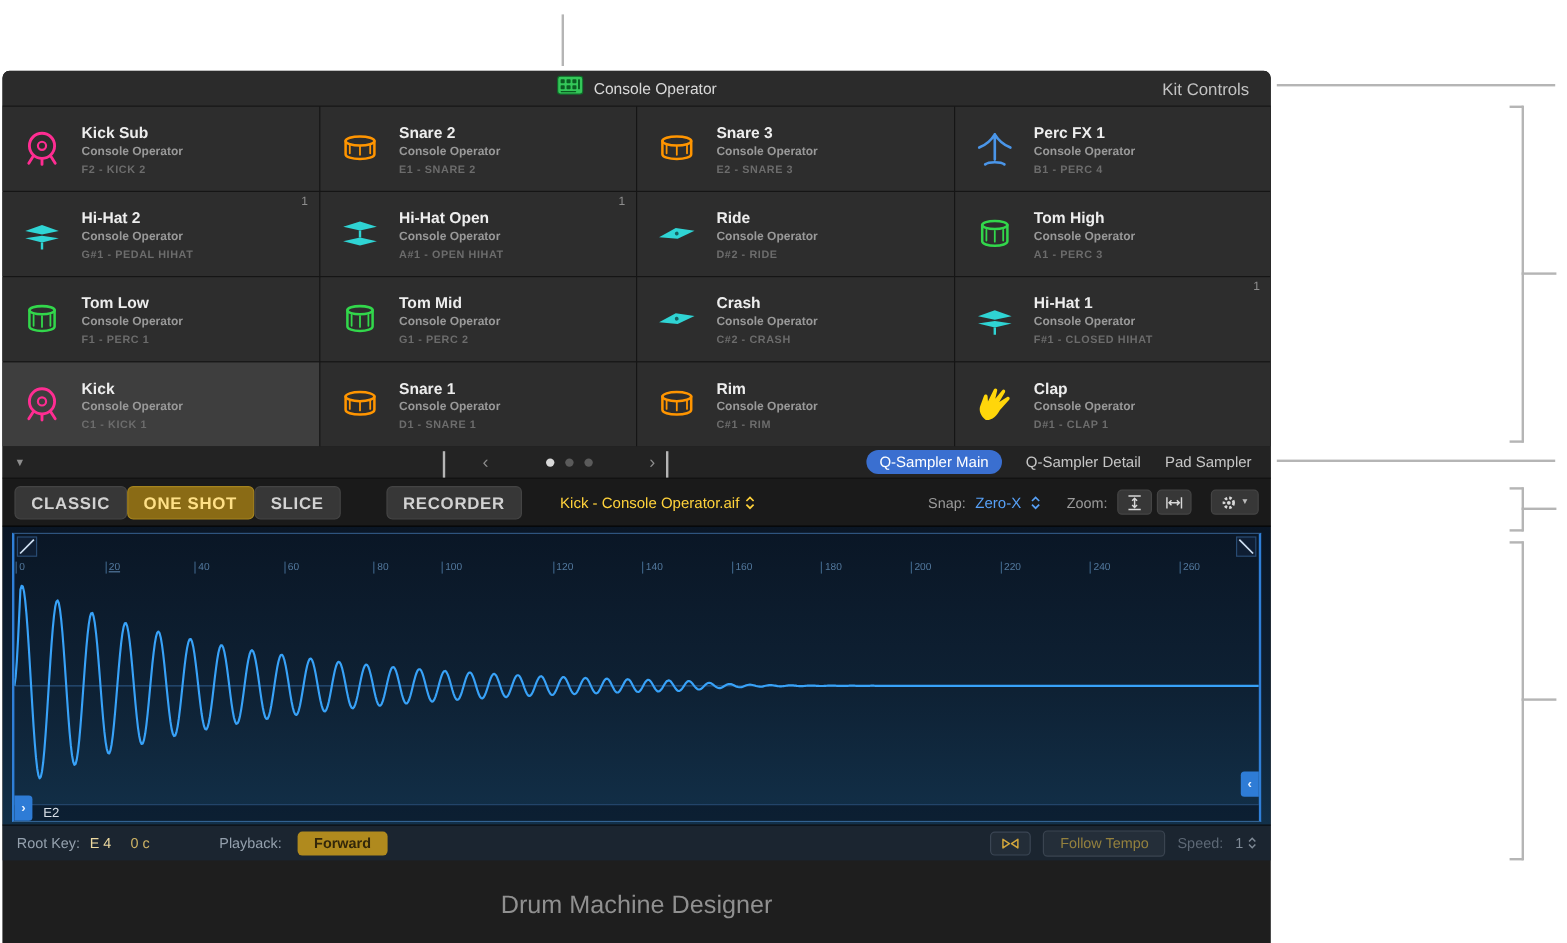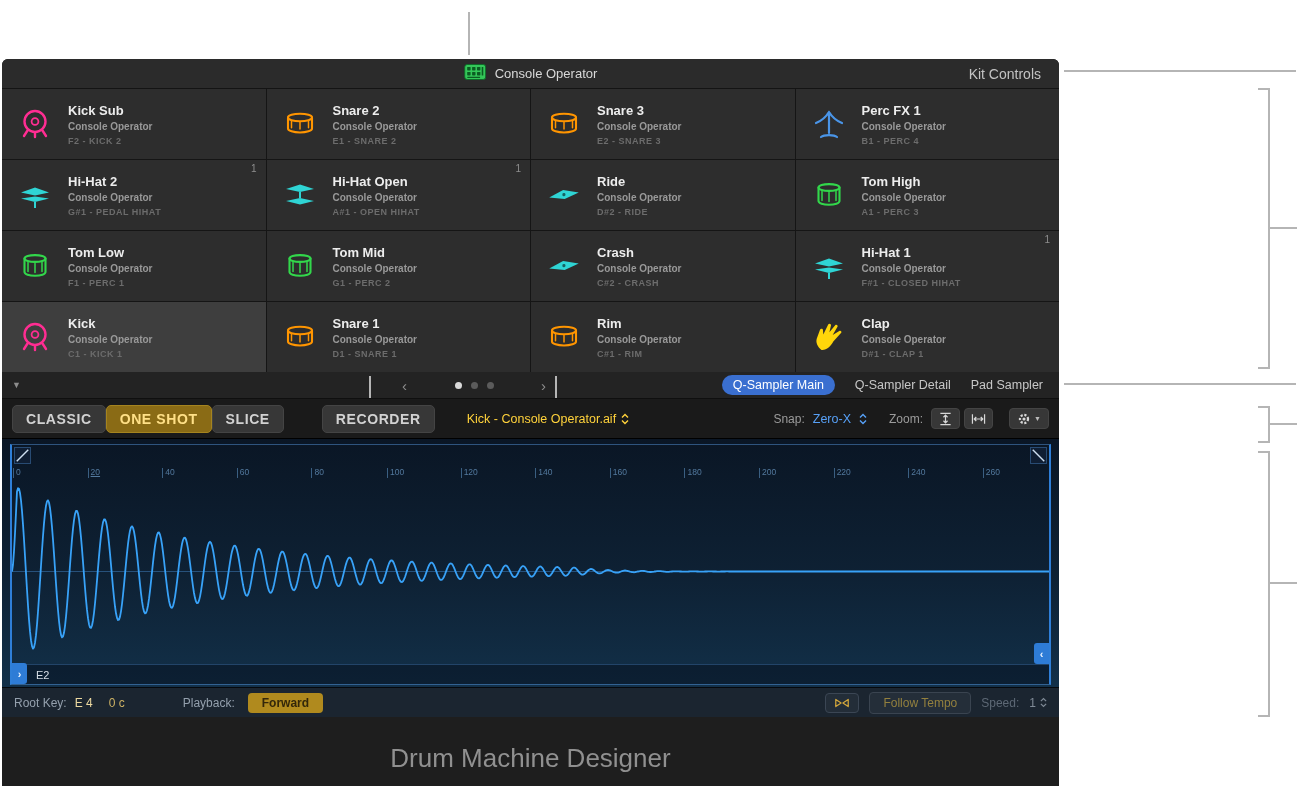--- a/index.html
+++ b/index.html
@@ -70,21 +70,21 @@
   .wave-box { position: absolute; left: 8px; right: 8px; top: 5px; bottom: 2px;
               border: 1px solid rgba(90,160,235,.45); border-left: 2px solid #2f7fd8; border-right: 2px solid #2f7fd8; }
   .fade-handle { position: absolute; top: 2px; width: 17px; height: 17px;
                  background: rgba(16,32,52,.92); border: 1px solid rgba(90,160,235,.35); padding: 0; }
   .fade-handle.left { left: 2px; } .fade-handle.right { right: 2px; }
   .ruler { position: absolute; left: 0; right: 0; top: 22px; height: 13px; }
   .ruler-tick { position: absolute; top: 0; color: #53799e; font-size: 8.5px; }
   .ruler-tick::before { content: ""; position: absolute; left: -3px; top: 1px; width: 1px; height: 10px; background: #3a5f82; }
   .wave-plot { position: absolute; left: 0; right: 0; top: 37px; bottom: 23px; }
   .wave-plot svg { width: 100%; height: 100%; display: block; }
-  .zone-strip { position: absolute; left: 0; right: 0; bottom: 0; height: 20px;
+  .zone-strip { position: absolute; left: 0; right: 0; bottom: 0; height: 14px;
                 background: rgba(8,18,32,.55); border-top: 1px solid rgba(90,160,235,.3);
                 display: flex; align-items: center; }
   .zone-label { margin-left: 24px; color: #d7dee6; font-size: 11px; }
   .marker { position: absolute; width: 15px; height: 21px; background: #2e7cd6; color: #eaf3ff;
             display: flex; align-items: center; justify-content: center;
             font-size: 11px; font-weight: 700; border: 0; }
   .marker.left { left: 0; bottom: 0; border-radius: 0 3px 3px 0; }
   .marker.right { right: 0; bottom: 20px; border-radius: 3px 0 0 3px; }
 
   
@@ -100,21 +100,21 @@
   .t-right { margin-left: auto; display: flex; align-items: center; gap: 10px; margin-right: 12px; }
   .loop-btn { width: 34px; height: 20px; background: #232d38; border: 1px solid #3b4document; border: 1px solid #3b4654;
               border-radius: 4px; display: flex; align-items: center; justify-content: center; }
   .follow-btn { background: #242e39; border: 1px solid #3a4450; color: #93803e;
                 padding: 3px 13px; border-radius: 4px; font-size: 12px; }
   .speed-label { color: #5d6875; }
   .speed-value { color: #7f8a96; display: flex; align-items: center; gap: 4px; }
 
   
   .footer { height: 69px; display: flex; justify-content: center; }
-  .footer-title { margin-top: 26px; color: #909090; font-size: 26px; }
+  .footer-title { margin-top: 26px; color: #909090; font-size: 21px; }
 
   
   .ann { position: absolute; background: #b5b5b5; }
 </style>
 </head>
 <body>
 
 <div class="stage">
 
   <div class="window">
@@ -477,21 +477,21 @@
           <svg viewBox="0 0 17 17" width="15" height="15">
               <path d="M2 2 L15 15" stroke="#cfe0f2" stroke-width="1.6"></path>
             </svg>
         </button>
         <div class="ruler">
             <span class="ruler-tick" style="left: 4px;">0</span>
             <span class="ruler-tick" style="left: 78.6043px; text-decoration: underline;">20</span>
             <span class="ruler-tick" style="left: 153.209px;">40</span>
             <span class="ruler-tick" style="left: 227.813px;">60</span>
             <span class="ruler-tick" style="left: 302.417px;">80</span>
-            <span class="ruler-tick" style="left: 378px;">100</span>
+            <span class="ruler-tick" style="left: 359px;">100</span>
             <span class="ruler-tick" style="left: 451.626px;">120</span>
             <span class="ruler-tick" style="left: 526.23px;">140</span>
             <span class="ruler-tick" style="left: 600.835px;">160</span>
             <span class="ruler-tick" style="left: 675.439px;">180</span>
             <span class="ruler-tick" style="left: 750.043px;">200</span>
             <span class="ruler-tick" style="left: 824.647px;">220</span>
             <span class="ruler-tick" style="left: 899.252px;">240</span>
             <span class="ruler-tick" style="left: 973.856px;">260</span>
           </div>
         <div class="wave-plot">

